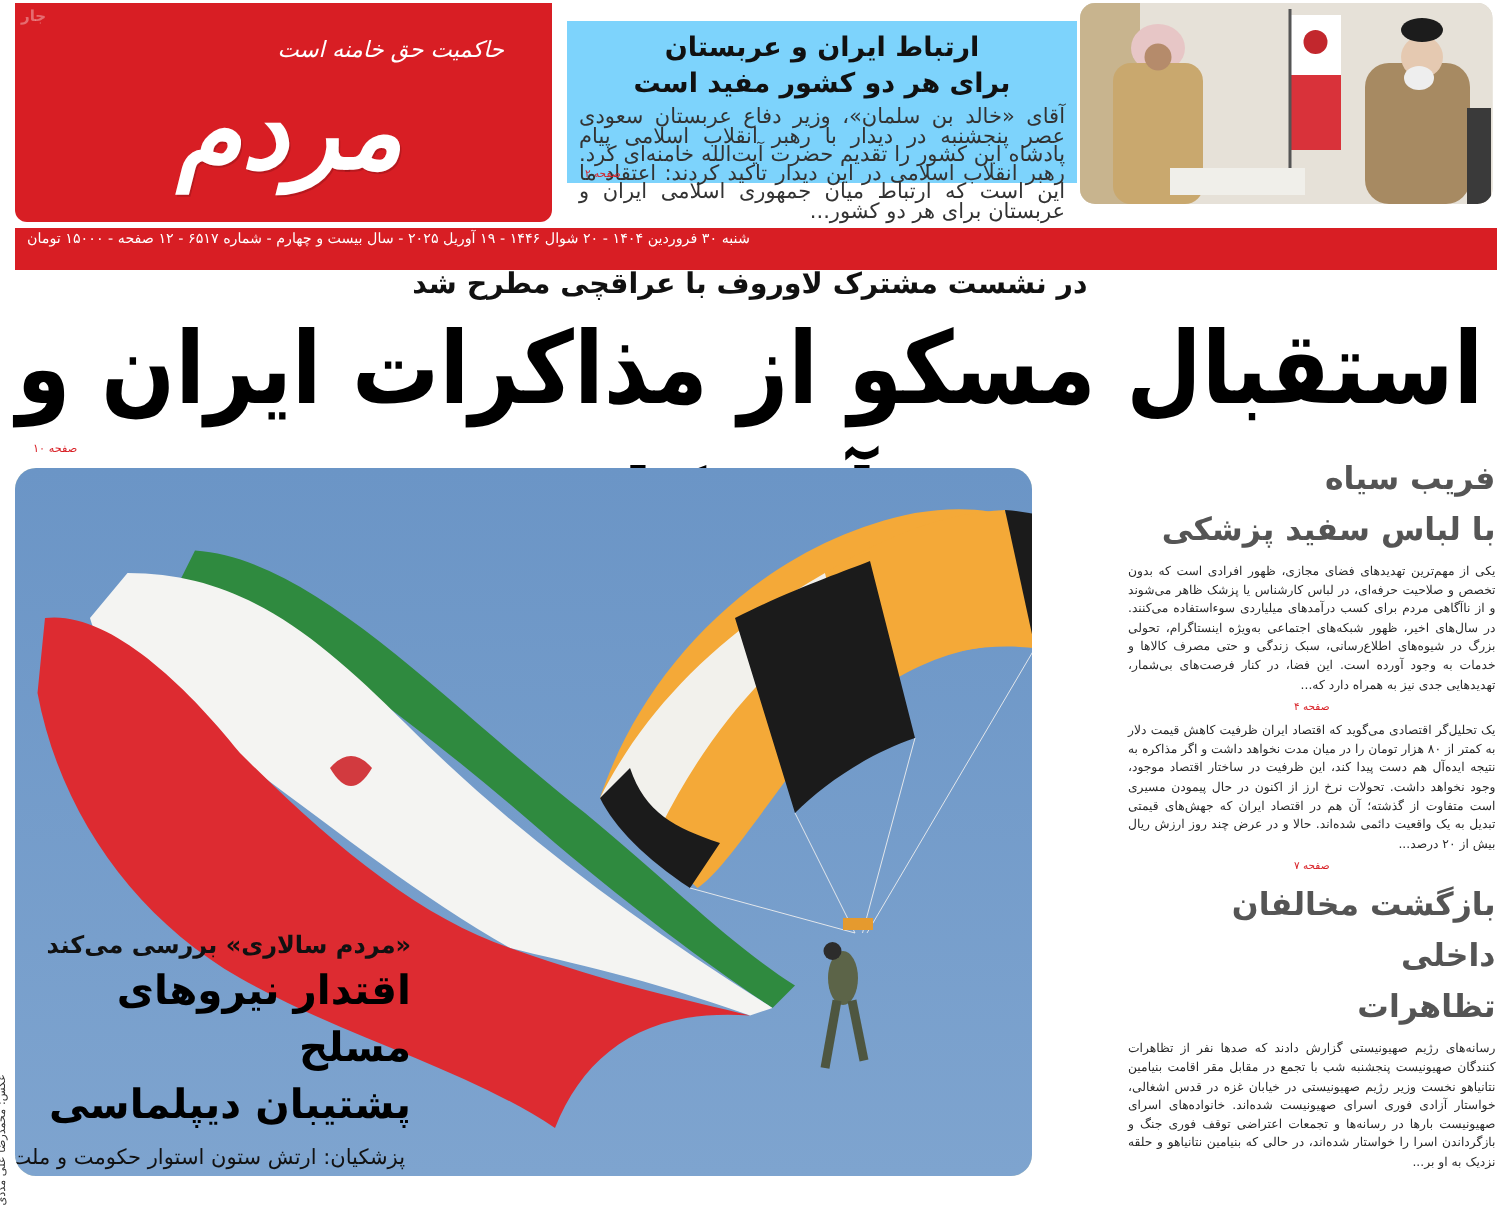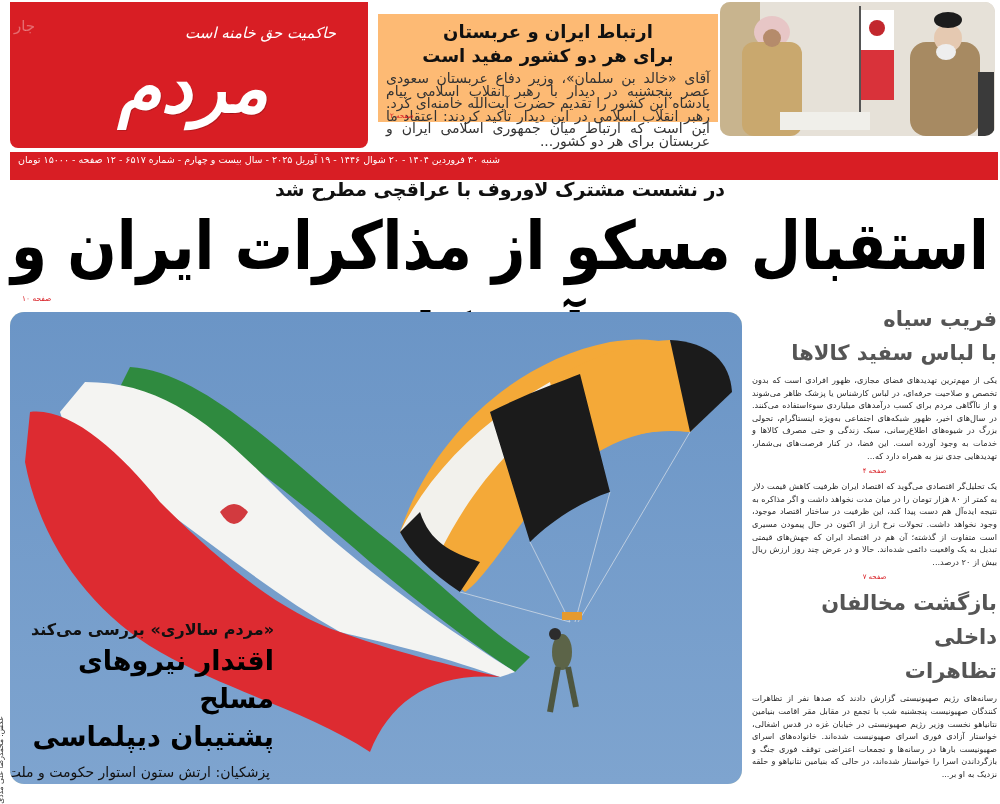--- a/index.html
+++ b/index.html
@@ -6,21 +6,21 @@
   html, body { width: 1000px; height: 804px; overflow: hidden; background: #ffffff; }
   body { font-family: "DejaVu Sans", sans-serif; color: #1a1a1a; position: relative; direction: rtl; }
 
   
   .masthead-logo {
     position: absolute; left: 10px; top: 2px; width: 358px; height: 146px;
     background: #d81e24; border-radius: 0 0 8px 8px;
     overflow: hidden;
   }
   .watermark {
-    position: absolute; left: 4px; top: 15px; font-size: 15px; font-weight: normal;
+    position: absolute; left: 4px; top: 4px; font-size: 10px; font-weight: bold;
     color: rgba(255,255,255,0.35); direction: rtl;
   }
   .slogan {
     position: absolute; right: 32px; top: 22px; font-size: 15px; color: #fff;
     font-family: "DejaVu Serif", serif; font-style: italic;
   }
   .paper-name {
     position: absolute; left: 18px; right: 10px; top: 36px; text-align: center;
     font-size: 70px; line-height: 100px; color: #fff; font-weight: bold;
     font-family: "DejaVu Serif", serif; font-style: italic; letter-spacing: -2px;
@@ -32,21 +32,21 @@
     background: #d81e24;
   }
   .dateline-text {
     position: absolute; left: 8px; top: 0; font-size: 9.5px; line-height: 16px;
     color: #fff; direction: rtl; white-space: nowrap;
   }
 
   
   .top-story {
     position: absolute; left: 378px; top: 14px; width: 340px; height: 108px;
-    background: #fdba74;
+    background: #7dd3fc;
   }
   .top-story-title {
     text-align: center; font-weight: bold; font-size: 18px; line-height: 24px;
     color: #111; padding-top: 6px;
   }
   .top-story-body {
     font-size: 14px; line-height: 12.5px; color: #333; padding: 4px 8px 0 8px;
     text-align: justify; text-align-last: right;
   }
   .top-story-ref {
@@ -67,21 +67,21 @@
     font-size: 58px; font-weight: 900; color: #000; line-height: 80px;
     letter-spacing: -1px; font-family: "DejaVu Sans", sans-serif;
     transform: scaleY(1.15);
   }
   .main-ref {
     position: absolute; left: 22px; top: 294px; font-size: 7.5px; color: #d81e24;
   }
 
   
   .hero-photo {
-    position: absolute; left: 10px; top: 312px; width: 732px; height: 472px;
+    position: absolute; left: 10px; top: 312px; width: 678px; height: 472px;
     border-radius: 14px; overflow: hidden; background: #fef9c3;
   }
   .hero-photo svg { position: absolute; left: 0; top: 0; }
   .hero-overlay {
     position: absolute; left: 14px; top: 306px; width: 250px; text-align: right; direction: rtl;
   }
   .hero-kicker { font-size: 16px; font-weight: bold; color: #111; line-height: 24px; }
   .hero-title { font-size: 27px; font-weight: 900; color: #000; line-height: 38px; text-align: right; }
   .hero-sub {
     font-size: 14px; color: #111; line-height: 24px; margin-top: 4px; white-space: nowrap;
@@ -216,21 +216,21 @@
     </div>
 
   </div>
 </div>
 <span class="photo-credit">عکس: محمدرضا علی مددی - ایرنا</span>
 
 <div class="right-col">
   <div class="col-story">
     <div class="col-title">
       <div>فریب سیاه</div>
-      <div>با لباس سفید کالاها</div>
+      <div>با لباس سفید پزشکی</div>
     </div>
     <div class="col-body">یکی از مهم‌ترین تهدیدهای فضای مجازی، ظهور افرادی است که بدون تخصص و صلاحیت حرفه‌ای، در لباس کارشناس یا پزشک ظاهر می‌شوند و از ناآگاهی مردم برای کسب درآمدهای میلیاردی سوءاستفاده می‌کنند. در سال‌های اخیر، ظهور شبکه‌های اجتماعی به‌ویژه اینستاگرام، تحولی بزرگ در شیوه‌های اطلاع‌رسانی، سبک زندگی و حتی مصرف کالاها و خدمات به وجود آورده است. این فضا، در کنار فرصت‌های بی‌شمار، تهدیدهایی جدی نیز به همراه دارد که...</div>
     <div class="col-ref">
       <span class="line"></span>
       <span class="ref-text">صفحه ۴</span>
       <span class="line"></span>
     </div>
   </div>
 
   <div class="col-story">

